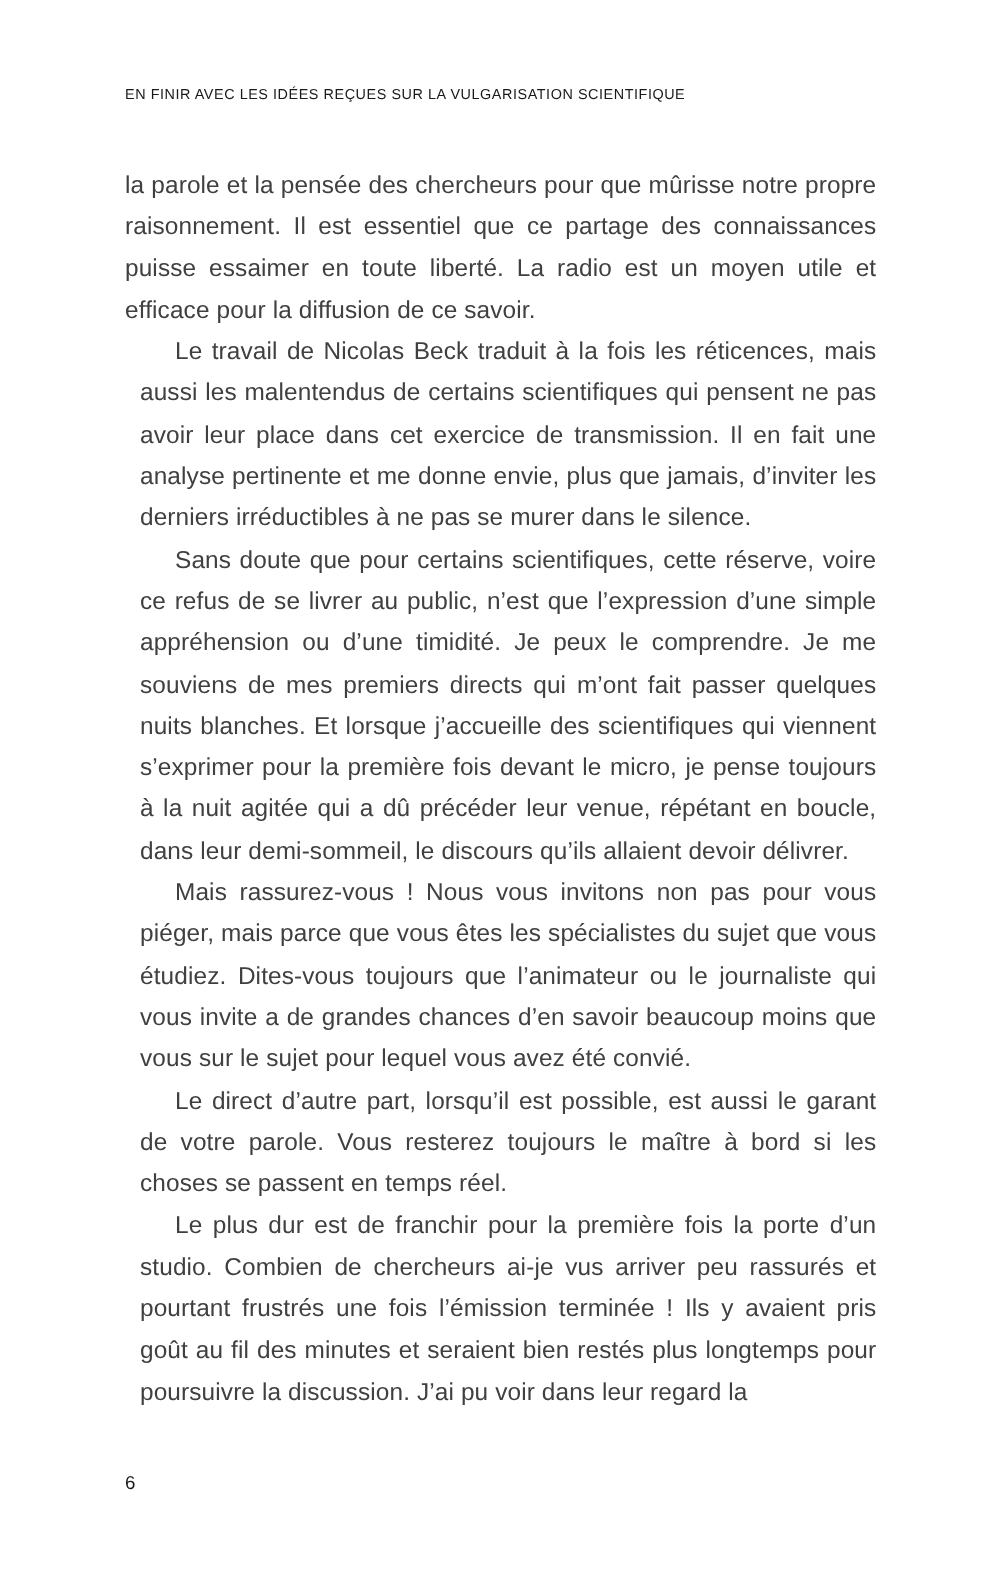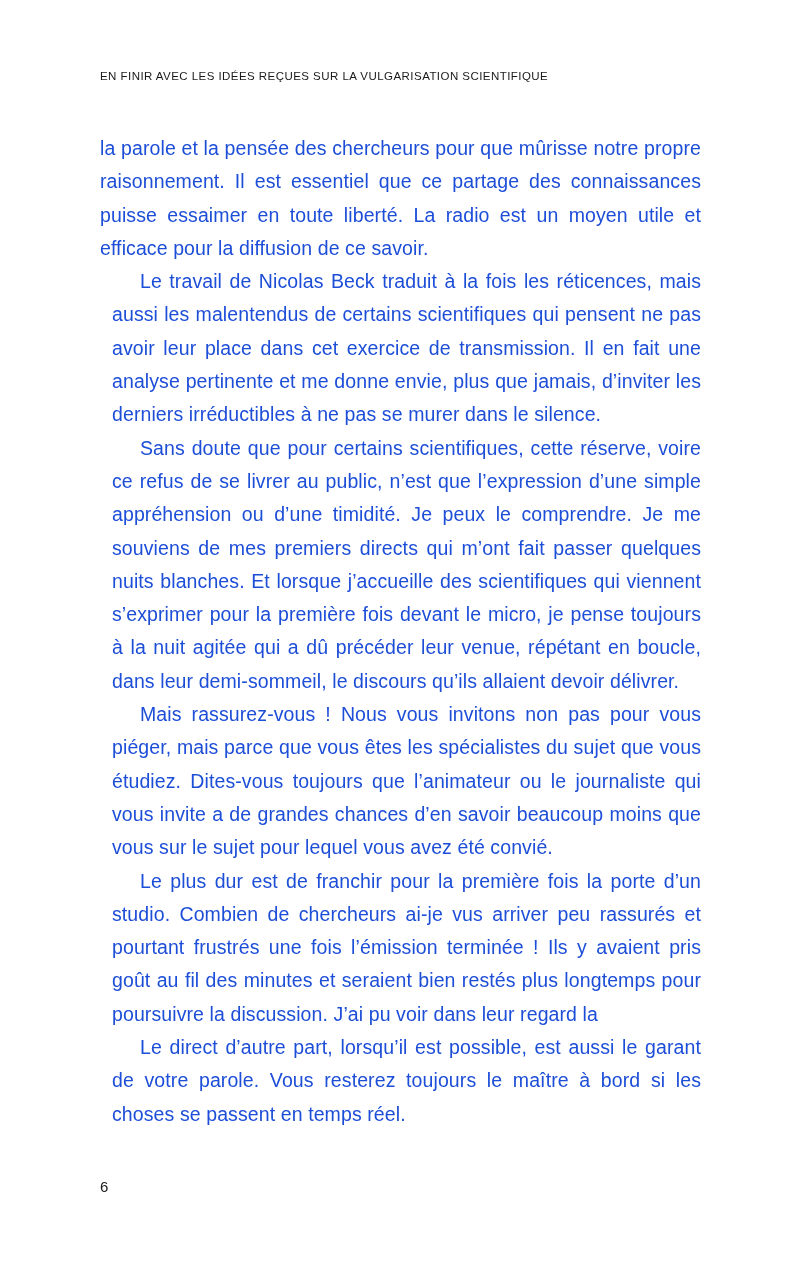--- a/index.html
+++ b/index.html
@@ -29,21 +29,21 @@
     white-space: nowrap;
   }
   .body-text {
     position: absolute;
     left: 100px;
     top: 132px;
     width: 601px;
     font-size: 19.5px;
     line-height: 33.3px;
     text-align: justify;
-    color: #1d4ed8;
+    color: #404040;
     letter-spacing: 0.1px;
   }
   .body-text p {
     margin: 0;
     padding: 0;
   }
   .body-text p.indent {
     text-indent: 28px;
     margin-left: 12px;
   }
@@ -60,19 +60,19 @@
 
 <div class="page">
 
   <div class="running-header">EN FINIR AVEC LES IDÉES REÇUES SUR LA VULGARISATION SCIENTIFIQUE</div>
 
   <div class="body-text">
     <p>la parole et la pensée des chercheurs pour que mûrisse notre propre raisonnement. Il est essentiel que ce partage des connaissances puisse essaimer en toute liberté. La radio est un moyen utile et efficace pour la diffusion de ce savoir.</p>
     <p class="indent">Le travail de Nicolas Beck traduit à la fois les réticences, mais aussi les malentendus de certains scientifiques qui pensent ne pas avoir leur place dans cet exercice de transmission. Il en fait une analyse pertinente et me donne envie, plus que jamais, d’inviter les derniers irréductibles à ne pas se murer dans le silence.</p>
     <p class="indent">Sans doute que pour certains scientifiques, cette réserve, voire ce refus de se livrer au public, n’est que l’expression d’une simple appréhension ou d’une timidité. Je peux le comprendre. Je me souviens de mes premiers directs qui m’ont fait passer quelques nuits blanches. Et lorsque j’accueille des scientifiques qui viennent s’exprimer pour la première fois devant le micro, je pense toujours à la nuit agitée qui a dû précéder leur venue, répétant en boucle, dans leur demi-sommeil, le discours qu’ils allaient devoir délivrer.</p>
     <p class="indent">Mais rassurez-vous ! Nous vous invitons non pas pour vous piéger, mais parce que vous êtes les spécialistes du sujet que vous étudiez. Dites-vous toujours que l’animateur ou le journaliste qui vous invite a de grandes chances d’en savoir beaucoup moins que vous sur le sujet pour lequel vous avez été convié.</p>
+    <p class="indent">Le direct d’autre part, lorsqu’il est possible, est aussi le garant de votre parole. Vous resterez toujours le maître à bord si les choses se passent en temps réel.</p>
     <p class="indent">Le plus dur est de franchir pour la première fois la porte d’un studio. Combien de chercheurs ai-je vus arriver peu rassurés et pourtant frustrés une fois l’émission terminée ! Ils y avaient pris goût au fil des minutes et seraient bien restés plus longtemps pour poursuivre la discussion. J’ai pu voir dans leur regard la</p>
-    <p class="indent">Le direct d’autre part, lorsqu’il est possible, est aussi le garant de votre parole. Vous resterez toujours le maître à bord si les choses se passent en temps réel.</p>
   </div>
 
   <div class="page-number">6</div>
 
 </div>
 
 </body></html>

